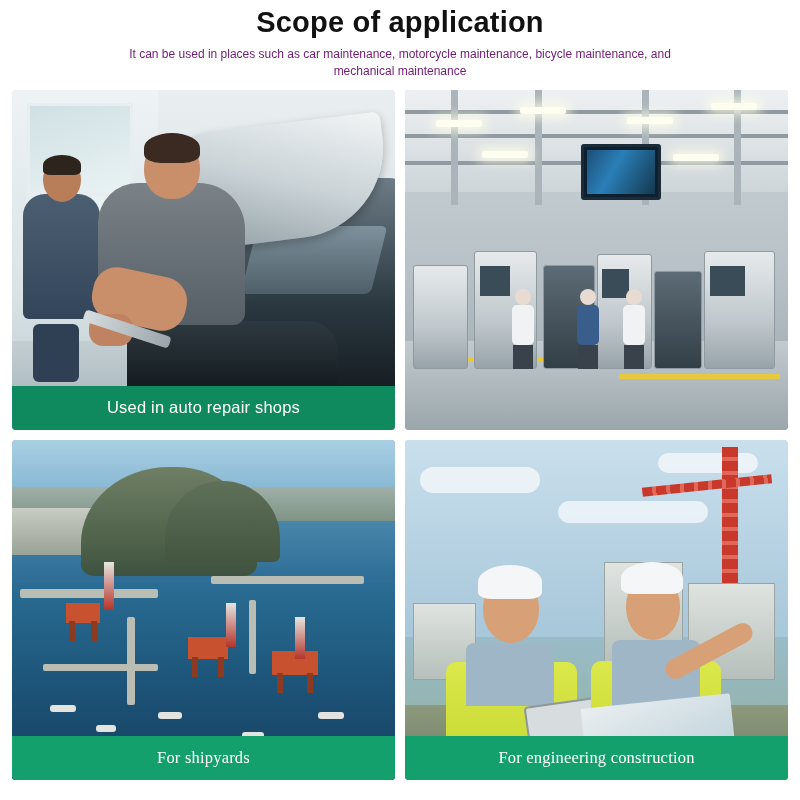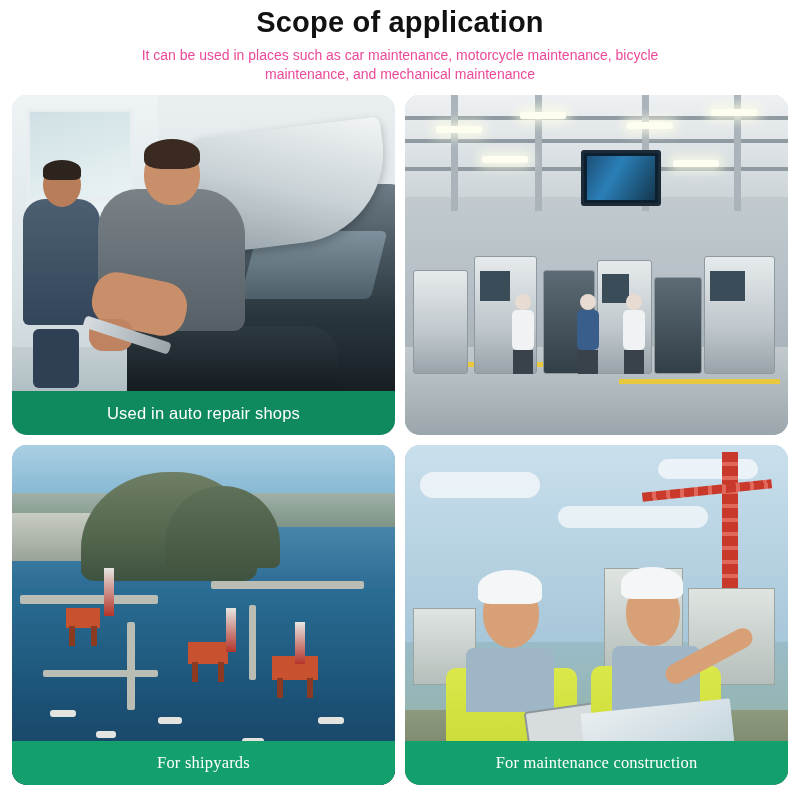--- a/index.html
+++ b/index.html
@@ -26,40 +26,40 @@
   }
   .title {
     font-size: 29px;
     font-weight: bold;
     color: #111111;
     letter-spacing: 0.2px;
     line-height: 1.15;
     margin: 0;
   }
   .subtitle {
-    font-size: 14px;
-    color: #ec4899;
+    font-size: 12px;
+    color: #701a75;
     line-height: 1.35;
     margin: 7px auto 0 auto;
     max-width: 560px;
     font-weight: normal;
   }
   .grid {
     margin-top: 11px;
     display: grid;
     grid-template-columns: 1fr 1fr;
     grid-template-rows: 1fr 1fr;
     gap: 10px 10px;
     padding: 0 4px;
   }
   .card {
     position: relative;
     width: 100%;
     height: 340px;
-    border-radius: 15px;
+    border-radius: 4px;
     overflow: hidden;
     background: #e5e5e5;
   }
   .photo {
     position: absolute;
     inset: 0;
     overflow: hidden;
   }
   .caption {
     position: absolute;
@@ -482,17 +482,17 @@
 
         <div class="person" style="left:44%; width:46%; height:76%;">
           <div class="vest" style="left:10%; bottom:0;  width:74%; height:46%;"></div>
           <div class="shirt" style="left:22%; bottom:28%; width:50%; height:26%;"></div>
           <div class="face" style="left:30%; bottom:54%; width:54px; height:64px;"></div>
           <div class="helmet" style="left:27%; bottom:72%; width:62px; height:32px;"></div>
           <div class="arm" style="right:-4%; bottom:46%; width:96px; height:20px; transform:rotate(-28deg);"></div>
           <div class="blueprint" style="left:6%; bottom:2%; width:150px; height:74px;"></div>
         </div>
       </div>
-      <div class="caption light">For maintenance construction</div>
+      <div class="caption light">For engineering construction</div>
     </div>
 
   </div>
 </div>
 
 </body></html>

